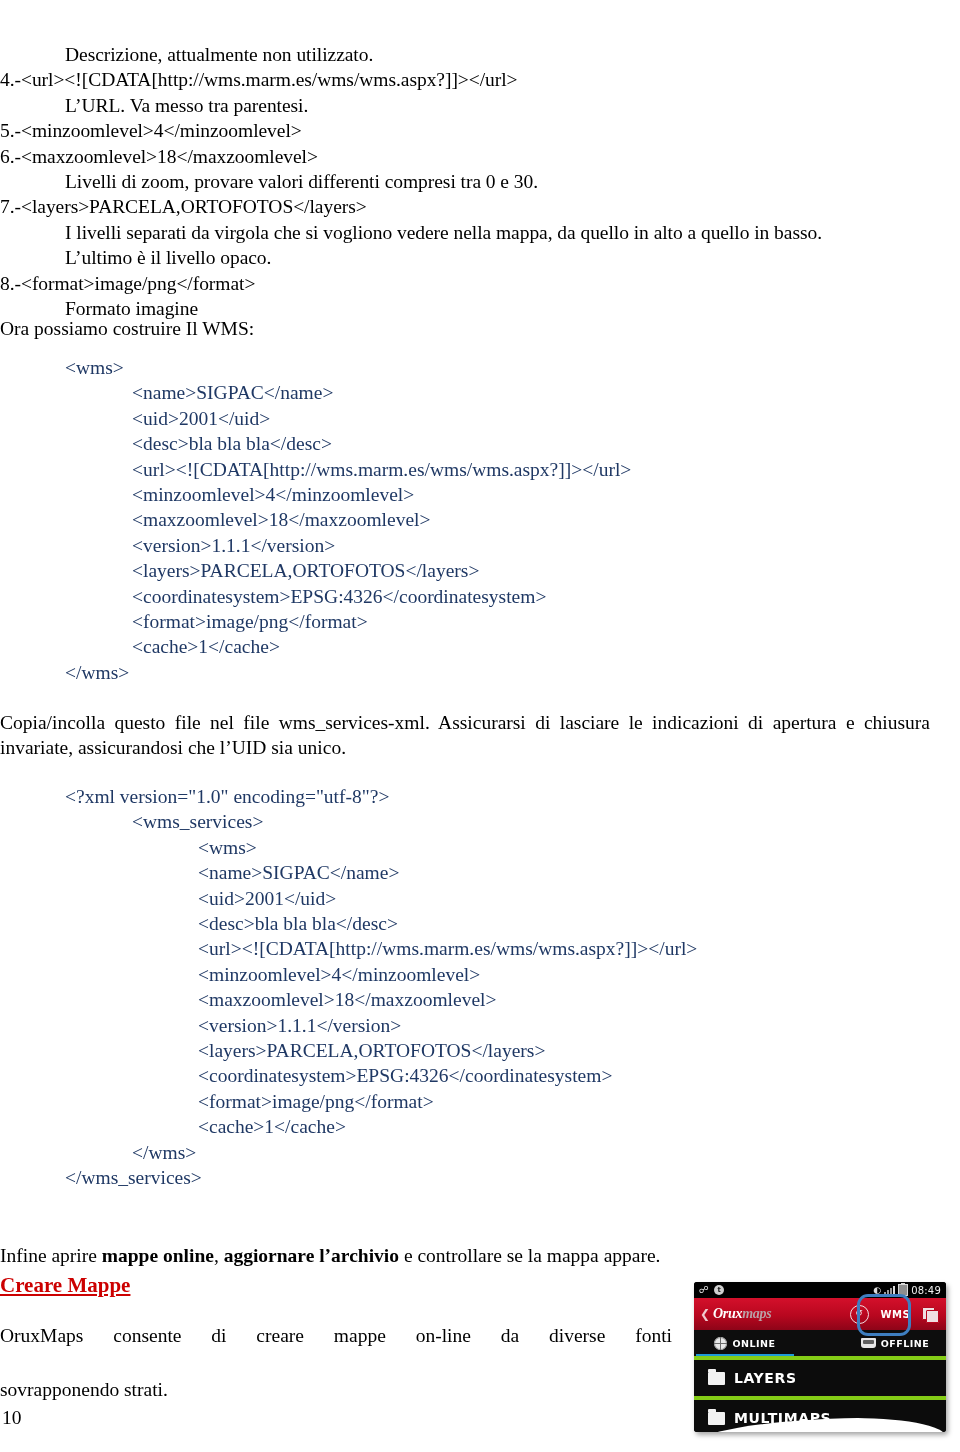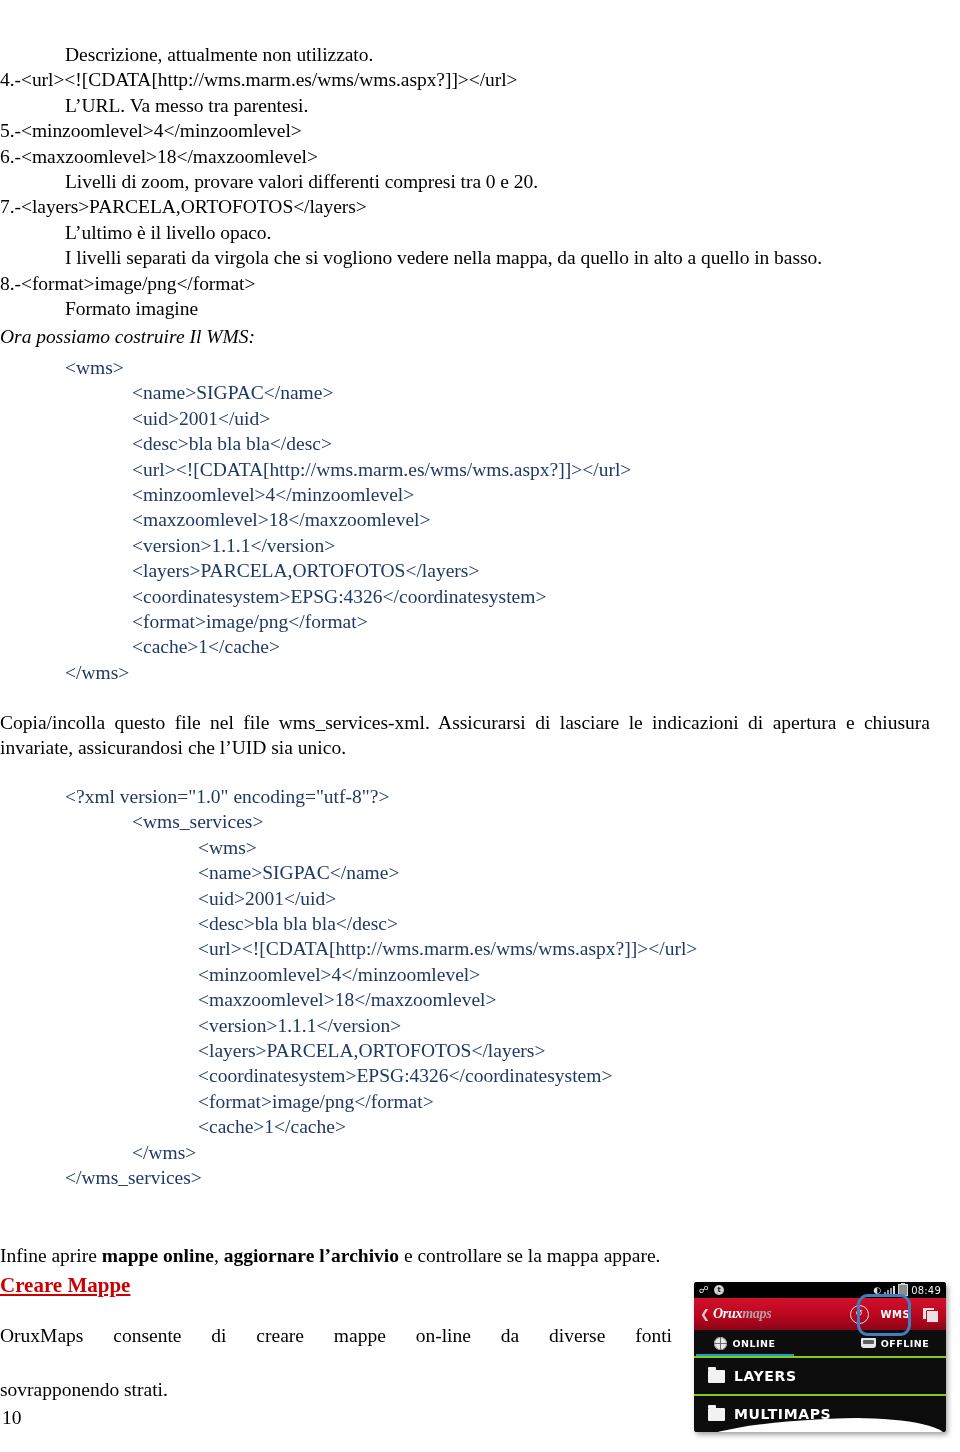--- a/index.html
+++ b/index.html
@@ -35,21 +35,21 @@
     padding-left: 65px;
   }
 
   
   .lead {
     position: absolute;
     left: 0;
     font-size: 19.5px;
     line-height: 25.4px;
   }
-  #lead-build { top: 324px; font-style: italic; }
+  #lead-build { top: 316px; }
 
   
   .code-block {
     position: absolute;
     left: 0;
     color: #1f3864;
     font-family: "Liberation Serif", "DejaVu Serif", serif;
     font-size: 19.5px;
     line-height: 25.4px;
     white-space: pre;
@@ -350,21 +350,21 @@
   }
 
   
   .orux-row {
     height: 36px;
     display: flex;
     align-items: center;
     gap: 9px;
     padding-left: 14px;
     background: #0c0c0c;
-    border-top: 2px solid #84cc16;
+    border-top: 4px solid #84cc16;
     color: #ffffff;
     font-size: 14px;
     font-weight: bold;
     font-family: "DejaVu Sans", sans-serif;
     letter-spacing: 0.6px;
   }
   .folder-icon {
     width: 17px; height: 13px;
     background: #f2f2f2;
     border-radius: 1px;
@@ -392,24 +392,24 @@
 <body>
 
 <div class="page">
 
   <div class="spec-list">
       <div class="spec-line indent">Descrizione, attualmente non utilizzato.</div>
       <div class="spec-line">4.-&lt;url&gt;&lt;![CDATA[http://wms.marm.es/wms/wms.aspx?]]&gt;&lt;/url&gt;</div>
       <div class="spec-line indent">L’URL. Va messo tra parentesi.</div>
       <div class="spec-line">5.-&lt;minzoomlevel&gt;4&lt;/minzoomlevel&gt;</div>
       <div class="spec-line">6.-&lt;maxzoomlevel&gt;18&lt;/maxzoomlevel&gt;</div>
-      <div class="spec-line indent">Livelli di zoom, provare valori differenti compresi tra 0 e 20.</div>
+      <div class="spec-line indent">Livelli di zoom, provare valori differenti compresi tra 0 e 30.</div>
       <div class="spec-line">7.-&lt;layers&gt;PARCELA,ORTOFOTOS&lt;/layers&gt;</div>
+      <div class="spec-line indent">I livelli separati da virgola che si vogliono vedere nella mappa, da quello in alto a quello in basso.</div>
       <div class="spec-line indent">L’ultimo è il livello opaco.</div>
-      <div class="spec-line indent">I livelli separati da virgola che si vogliono vedere nella mappa, da quello in alto a quello in basso.</div>
       <div class="spec-line">8.-&lt;format&gt;image/png&lt;/format&gt;</div>
       <div class="spec-line indent">Formato imagine</div>
     </div>
 
   <div class="lead" id="lead-build">Ora possiamo costruire Il WMS:</div>
 
   <div class="code-block" id="code-block-1" style="color: rgb(31, 56, 100);"><span class="code-line ind-0">&lt;wms&gt;</span><span class="code-line ind-1">&lt;name&gt;SIGPAC&lt;/name&gt;</span><span class="code-line ind-1">&lt;uid&gt;2001&lt;/uid&gt;</span><span class="code-line ind-1">&lt;desc&gt;bla bla bla&lt;/desc&gt;</span><span class="code-line ind-1">&lt;url&gt;&lt;![CDATA[http://wms.marm.es/wms/wms.aspx?]]&gt;&lt;/url&gt;</span><span class="code-line ind-1">&lt;minzoomlevel&gt;4&lt;/minzoomlevel&gt;</span><span class="code-line ind-1">&lt;maxzoomlevel&gt;18&lt;/maxzoomlevel&gt;</span><span class="code-line ind-1">&lt;version&gt;1.1.1&lt;/version&gt;</span><span class="code-line ind-1">&lt;layers&gt;PARCELA,ORTOFOTOS&lt;/layers&gt;</span><span class="code-line ind-1">&lt;coordinatesystem&gt;EPSG:4326&lt;/coordinatesystem&gt;</span><span class="code-line ind-1">&lt;format&gt;image/png&lt;/format&gt;</span><span class="code-line ind-1">&lt;cache&gt;1&lt;/cache&gt;</span><span class="code-line ind-0">&lt;/wms&gt;</span></div>
 
   <div class="para" id="para-paste">Copia/incolla questo file nel file wms_services-xml. Assicurarsi di lasciare le indicazioni di apertura e chiusura invariate, assicurandosi che l’UID sia unico.</div>
 

